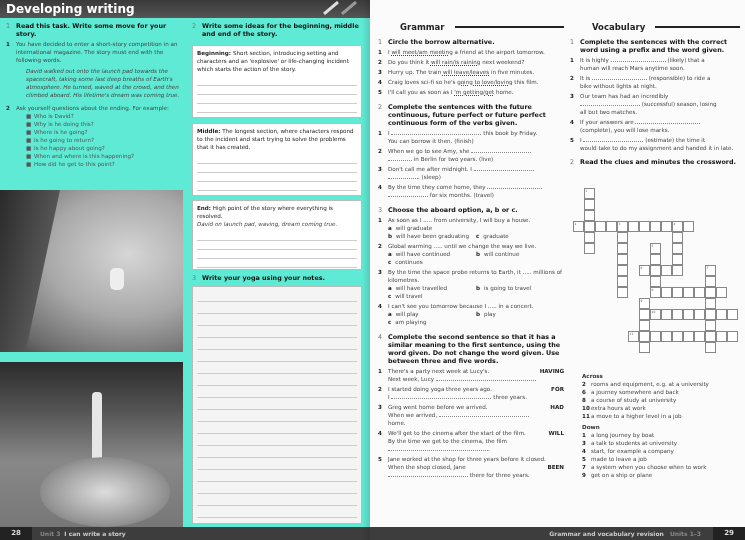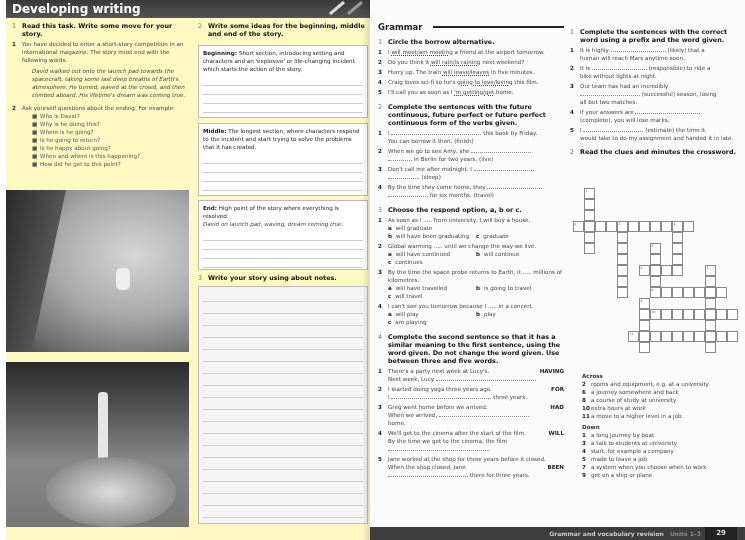--- a/index.html
+++ b/index.html
@@ -1,40 +1,40 @@
 <!DOCTYPE html>
 <html><head>
 <meta charset="utf-8">
 <style>
   * { box-sizing: border-box; margin: 0; padding: 0; }
   html, body { width: 745px; height: 540px; overflow: hidden; background: #fff; }
   body { font-family: "DejaVu Sans", sans-serif; color: #222; position: relative; }
 
   .spread { position: absolute; left: 0; top: 0; width: 745px; height: 540px; }
 
-  .page-left { position: absolute; left: 6px; top: 0; width: 370px; height: 540px; background: #fef9c3; }
+  .page-left { position: absolute; left: 0; top: 0; width: 370px; height: 540px; background: #5eead4; }
   .page-right { position: absolute; left: 370px; top: 0; width: 375px; height: 540px; background: #fbfbfb; }
   .gutter { position: absolute; left: 362px; top: 0; width: 16px; height: 540px;
     background: linear-gradient(to right, rgba(0,0,0,0) 0%, rgba(0,0,0,0.12) 50%, rgba(0,0,0,0) 100%); }
 
   .header-bar { position: absolute; top: 0; height: 18px; background: linear-gradient(#3a3a3a, #555); }
   .header-left { left: 0; width: 370px; }
   .header-right { left: 370px; width: 375px; background: linear-gradient(#1e1e1e, #3a3a3a); }
   .header-title { position: absolute; top: 0; font-weight: bold; color: #fff; font-size: 12px; line-height: 18px; }
   .header-left .header-title { left: 6px; }
   .header-right .header-title { left: 6px; }
   .header-units-faded { position: absolute; left: 115px; top: 0; font-size: 11px; line-height: 18px; color: #666; font-weight: bold; letter-spacing: 0.5px; }
   .pencil { position: absolute; right: 10px; top: 1px; width: 40px; height: 14px; }
 
   .footer-bar { position: absolute; bottom: 0; height: 13px; background: #3d3d3d; }
   .footer-left { left: 0; width: 370px; }
   .footer-right { left: 370px; width: 375px; }
   .page-num { position: absolute; top: 0; width: 32px; height: 13px; background: #222; color: #ddd; font-size: 7px; font-weight: bold; line-height: 13px; text-align: center; }
   .footer-left .page-num { left: 0; }
-  .footer-right .page-num { right: 8px; }
+  .footer-right .page-num { right: 0; }
   .footer-text { position: absolute; top: 0; font-size: 6px; line-height: 13px; color: #ccc; font-weight: bold; }
   .footer-left .footer-text { left: 40px; }
   .footer-right .footer-text { right: 40px; }
   .footer-unit { color: #888; margin-right: 4px; }
 
   .col { position: absolute; font-size: 5.6px; line-height: 8px; }
   .task-head { font-weight: bold; font-size: 6.4px; line-height: 8px; color: #111; display: flex; }
   .task-head .tnum { width: 10px; color: #777; font-weight: normal; flex: none; }
   .sub { display: flex; margin-top: 2px; color: #444; }
   .sub .snum { width: 10px; font-weight: bold; flex: none; color: #222; }
@@ -49,21 +49,21 @@
   .story-box .label { font-weight: bold; color: #222; }
   .lines { margin-top: 4px; }
   .line { height: 9px; border-bottom: 0.6px solid #ccc; }
 
   .photo { position: absolute; overflow: hidden; }
   .photo-astronaut { left: 0; top: 190px; width: 183px; height: 162px;
     background: radial-gradient(ellipse at 70% 40%, #d6d6d6 0%, #a8a8a8 45%, #6b6b6b 80%, #3d3d3d 100%); }
   .photo-shuttle { left: 0; top: 362px; width: 183px; height: 165px;
     background: linear-gradient(to bottom, #2b2b2b 0%, #555 30%, #888 60%, #777 100%); }
 
-  .section-title { font-weight: bold; font-size: 8.5px; line-height: 10px; color: #222; display: flex; align-items: center; }
+  .section-title { font-weight: bold; font-size: 8.5px; line-height: 10px; color: #222; display: flex; align-items: center; margin-left: 22px; }
   .section-title .rule { flex: 1; height: 1.2px; background: #222; margin-left: 10px; }
 
   .blank { display: inline-block; border-bottom: 0.6px dotted #888; height: 6px; vertical-align: baseline; }
   .u { text-decoration: underline; text-decoration-style: dotted; }
   .opt-row { display: flex; padding-left: 10px; color: #444; }
   .opt { flex: 1; }
   .opt b { margin-right: 4px; color: #222; }
   .keyword { font-weight: bold; color: #222; float: right; }
 
   .crossword { position: absolute; }
@@ -181,21 +181,21 @@
           <div class="line"></div>
           <div class="line"></div>
           <div class="line"></div>
           <div class="line"></div>
         </div>
     </div>
 
     <div class="col" style="left:192px; top:274px; width:172px;">
       <div class="task-head">
         <span class="tnum">3</span>
-        <span>Write your story using about notes.</span>
+        <span>Write your yoga using your notes.</span>
       </div>
     </div>
     <div class="story-box" style="left:192px; top:286px; width:170px; height:238px; background:#f4f4f4;">
       <div class="line" style="height:12px;"></div>
         <div class="line" style="height:12px;"></div>
         <div class="line" style="height:12px;"></div>
       <div class="line" style="height:12px;"></div>
         <div class="line" style="height:12px;"></div>
         <div class="line" style="height:12px;"></div>
       <div class="line" style="height:12px;"></div>
@@ -206,20 +206,24 @@
         <div class="line" style="height:12px;"></div>
       <div class="line" style="height:12px;"></div>
         <div class="line" style="height:12px;"></div>
         <div class="line" style="height:12px;"></div>
       <div class="line" style="height:12px;"></div>
         <div class="line" style="height:12px;"></div>
         <div class="line" style="height:12px;"></div>
       <div class="line" style="height:12px;"></div>
     </div>
 
+    <div class="footer-bar footer-left">
+      <span class="page-num">28</span>
+      <span class="footer-text"><span class="footer-unit">Unit 3</span><span>I can write a story</span></span>
+    </div>
   </div>
 
   <div class="gutter"></div>
 
   <div class="page-right">
 
     <div class="col" style="left:8px; top:22px; width:186px;">
       <div class="section-title">
         <span>Grammar</span>
           <span class="rule"></span>
@@ -266,21 +270,21 @@
           <span class="snum">3</span>
           <span class="sub-body"><span>Don't call me after midnight. I</span> <span class="blank" style="width:60px;"></span><br><span class="blank" style="width:30px;"></span><span>. (sleep)</span></span>
         </div>
       <div class="sub">
           <span class="snum">4</span>
           <span class="sub-body"><span>By the time they come home, they</span> <span class="blank" style="width:55px;"></span><br><span class="blank" style="width:40px;"></span> <span>for six months. (travel)</span></span>
         </div>
 
       <div class="task-head" style="margin-top:7px;">
         <span class="tnum">3</span>
-        <span>Choose the respond option, a, b or c.</span>
+        <span>Choose the aboard option, a, b or c.</span>
       </div>
       <div class="sub">
           <span class="snum">1</span>
           <span class="sub-body">As soon as I ..... from university, I will buy a house.</span>
         </div>
       <div class="opt-row">
           <span class="opt"><b>a</b><span>will graduate</span></span>
         </div>
       <div class="opt-row">
           <span class="opt"><b>b</b><span>will have been graduating</span></span>
@@ -340,20 +344,24 @@
           <span class="snum">4</span>
           <span class="sub-body"><span class="keyword">WILL</span><span>We'll get to the cinema after the start of the film.</span><br><span>By the time we get to the cinema, the film</span> <span class="blank" style="width:100px;"></span><span>.</span></span>
         </div>
       <div class="sub">
           <span class="snum">5</span>
           <span class="sub-body"><span class="keyword" style="margin-top:8px;">BEEN</span><span>Jane worked at the shop for three years before it closed.</span><br><span>When the shop closed, Jane</span><br><span class="blank" style="width:80px;"></span> <span>there for three years.</span></span>
         </div>
     </div>
 
     <div class="col" style="left:200px; top:22px; width:170px;">
+      <div class="section-title">
+        <span>Vocabulary</span>
+          <span class="rule"></span>
+      </div>
       <div class="task-head" style="margin-top:6px;">
         <span class="tnum">1</span>
         <span>Complete the sentences with the correct word using a prefix and the word given.</span>
       </div>
       <div class="sub">
           <span class="snum">1</span>
           <span class="sub-body"><span>It is highly</span> <span class="blank" style="width:55px;"></span> <span>(likely) that a</span><br><span>human will reach Mars anytime soon.</span></span>
         </div>
       <div class="sub">
           <span class="snum">2</span>

